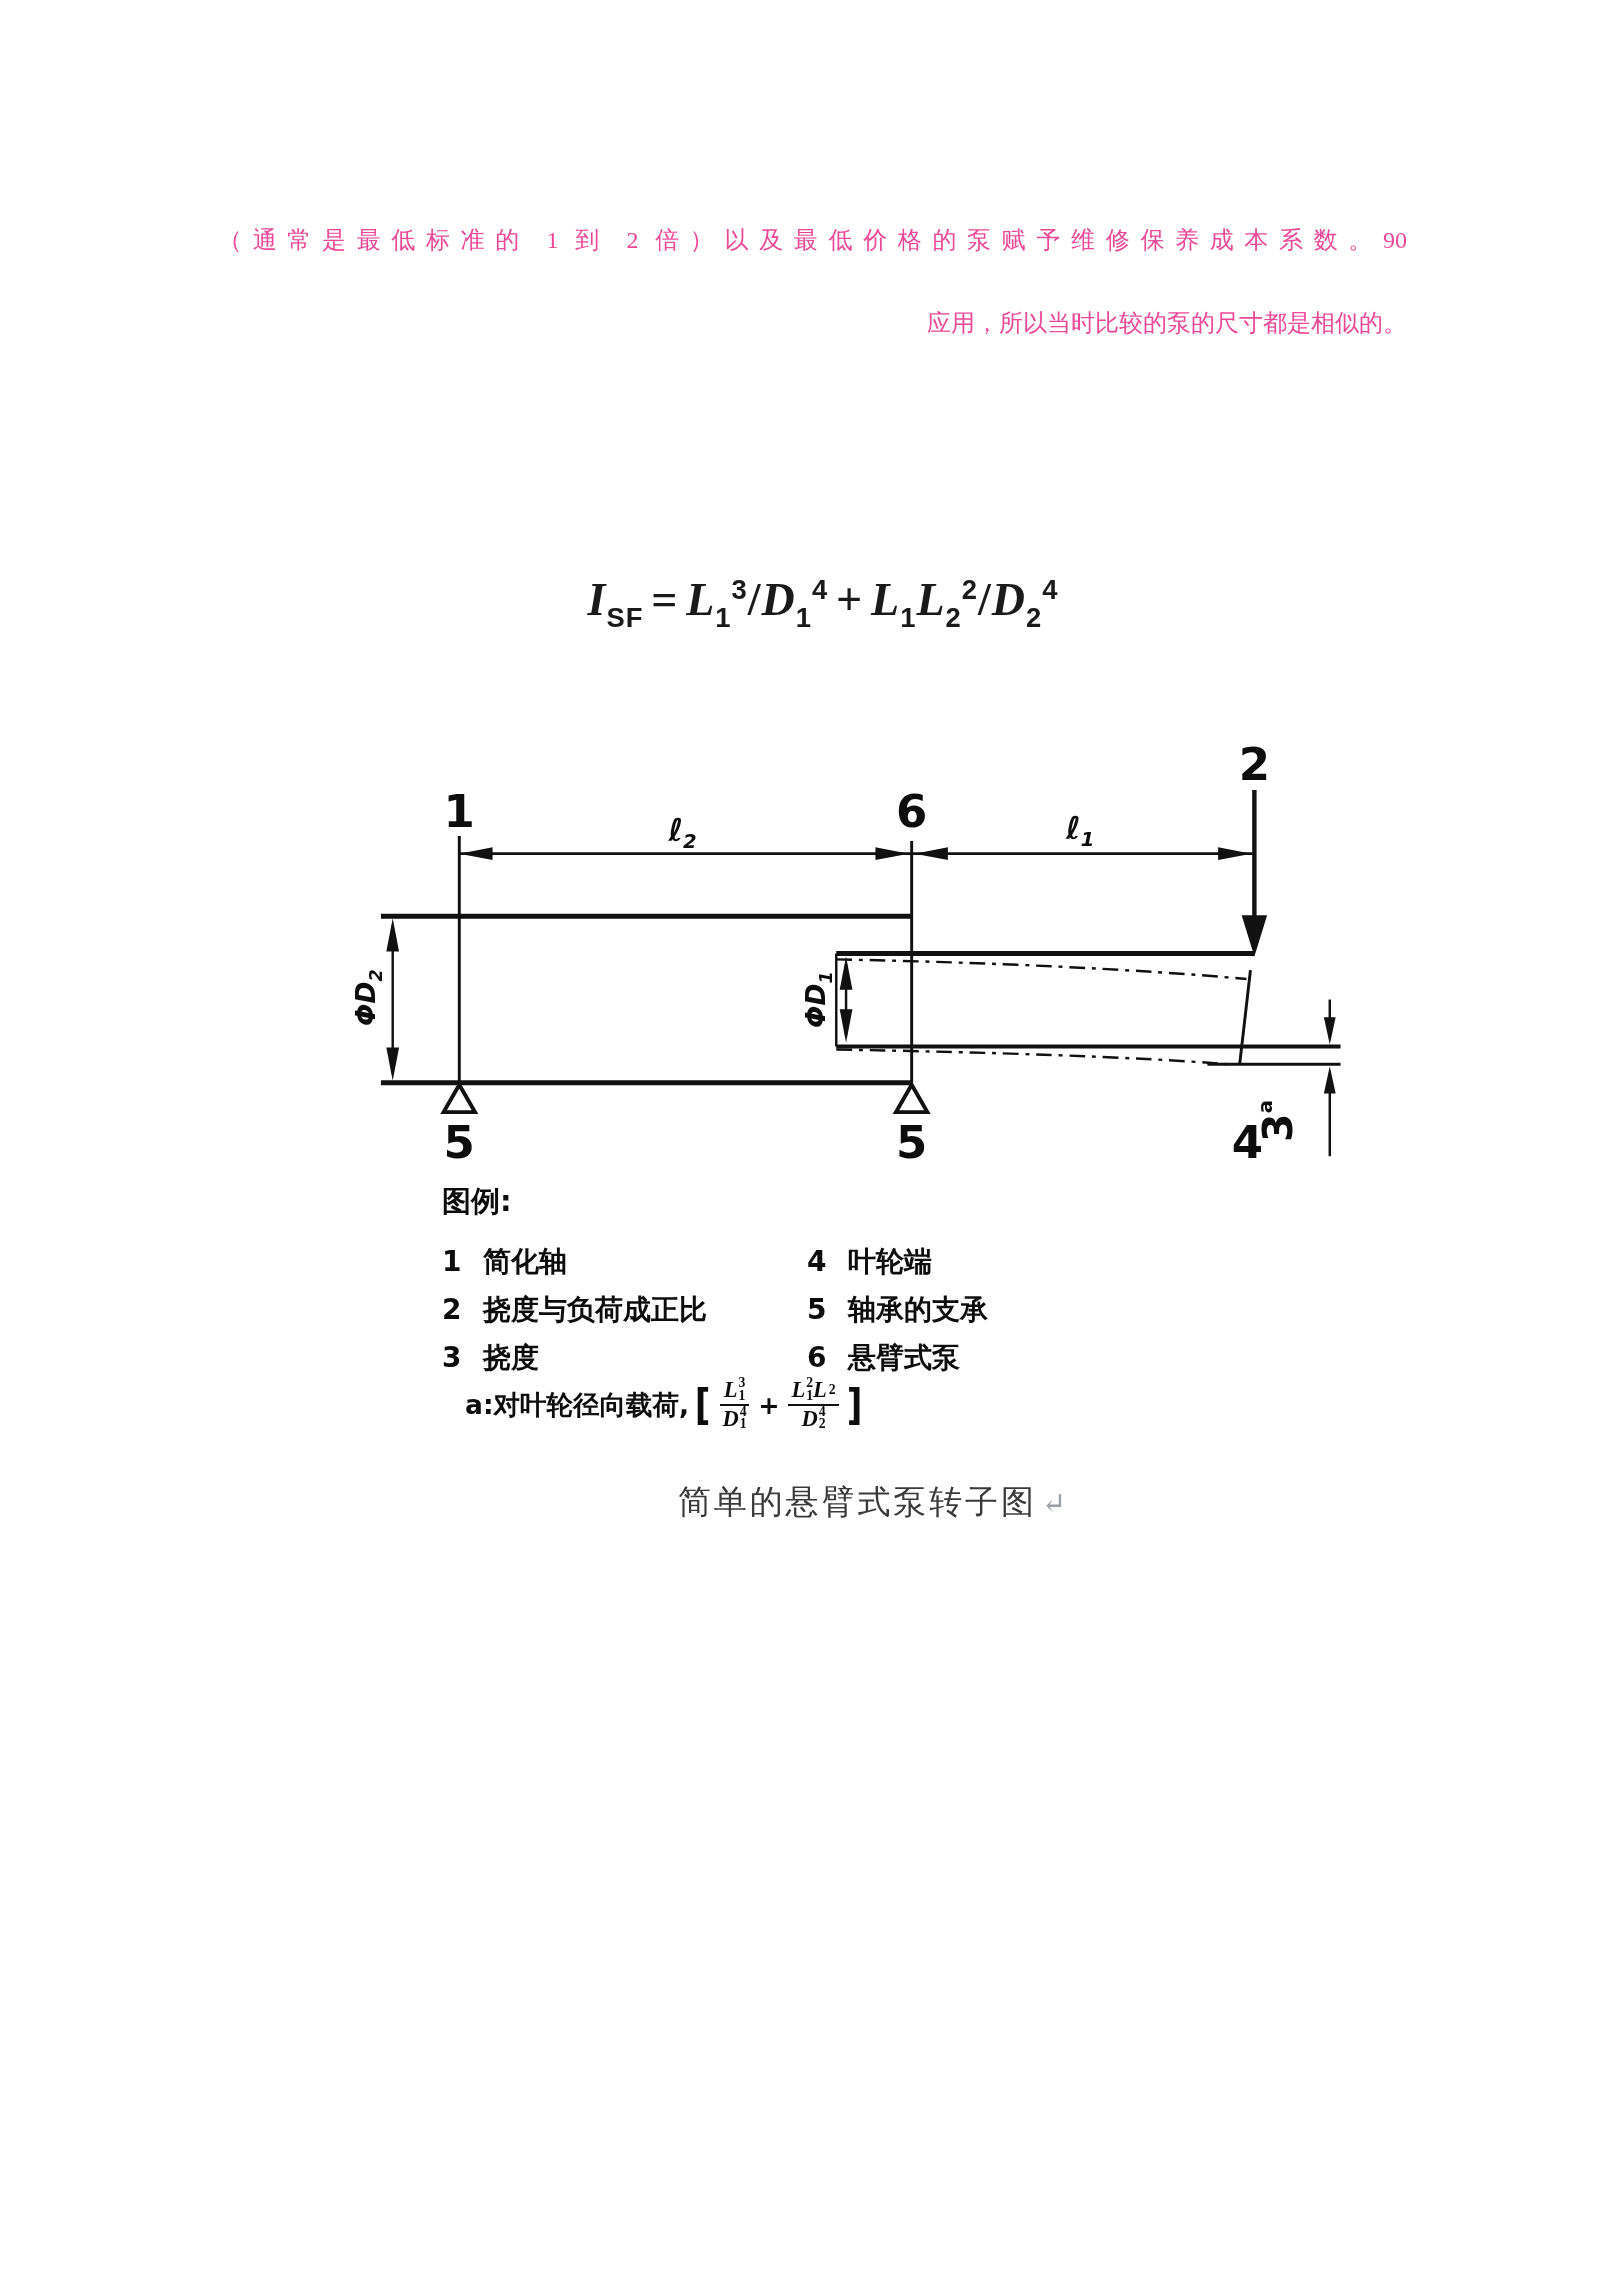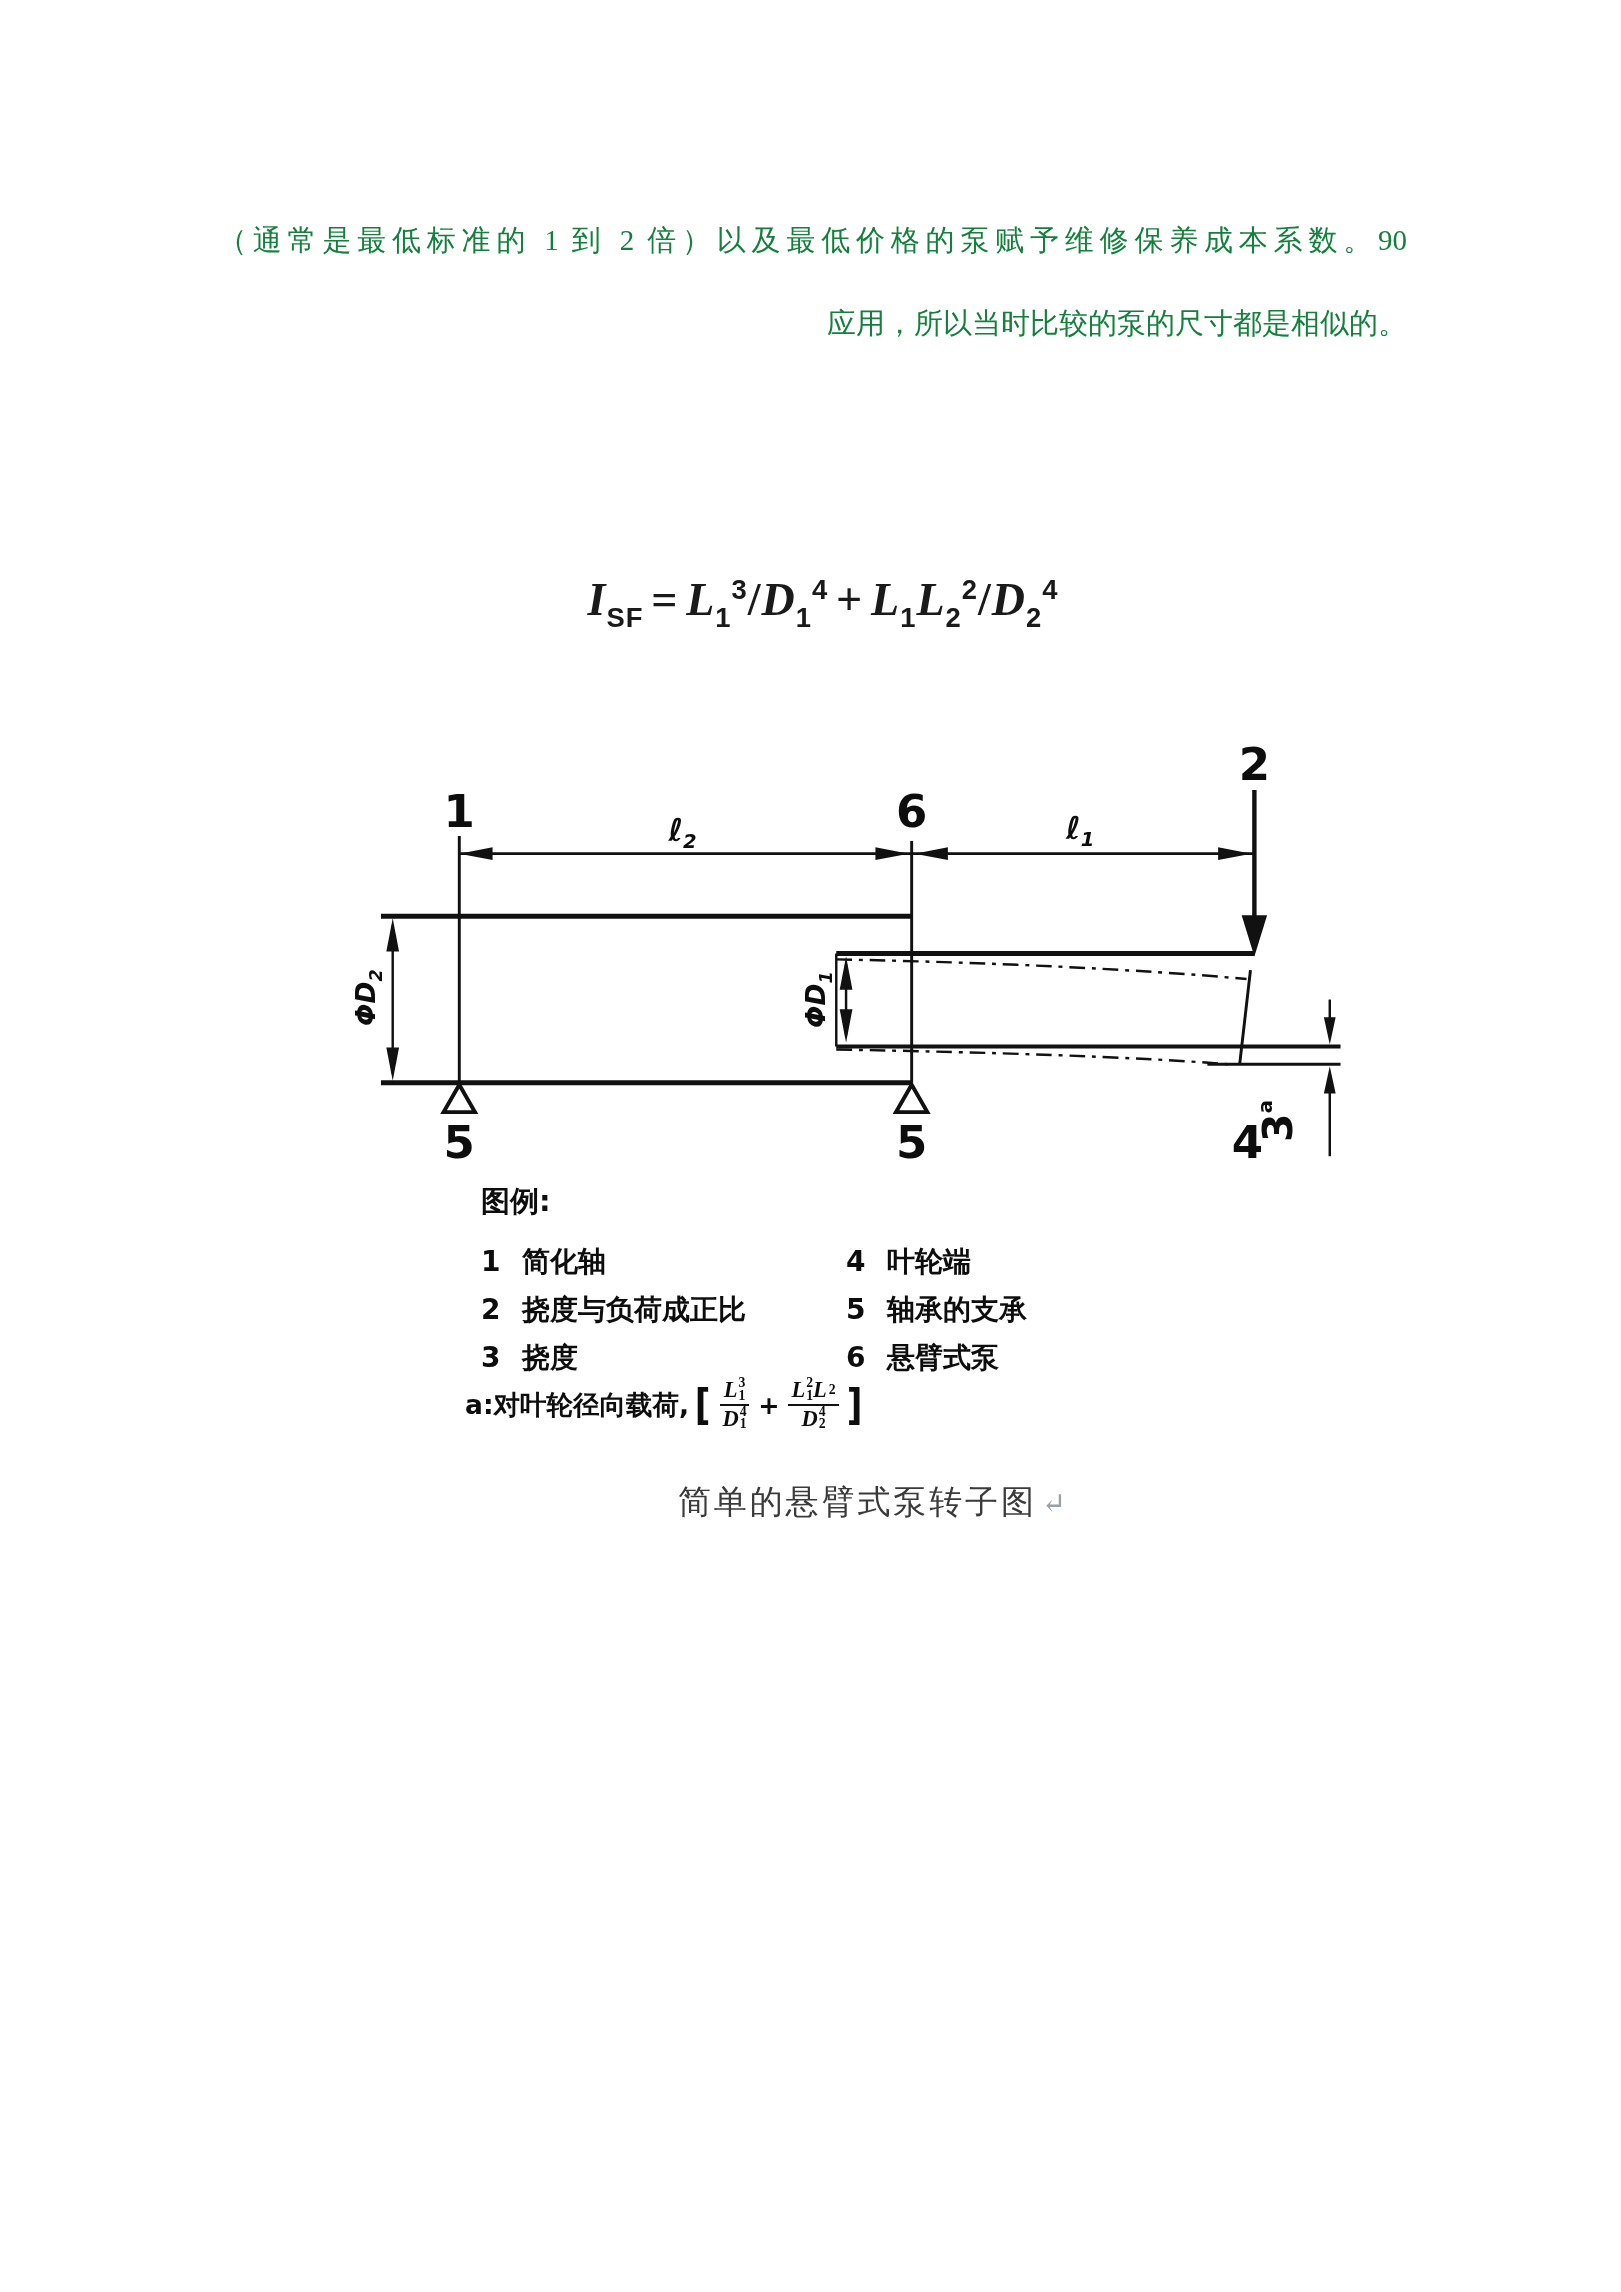--- a/index.html
+++ b/index.html
@@ -1,37 +1,37 @@
 <!DOCTYPE html>
 <html><head>
 <meta charset="utf-8">
 <style>
   html,body{margin:0;padding:0;background:#fff;}
   .page{
     position:relative;width:1621px;height:2293px;background:#ffffff;
     font-family:"Liberation Serif","DejaVu Serif",serif;color:#000;overflow:hidden;
   }
   
-  .bodytext{position:absolute;left:218px;top:199px;width:1189px;font-size:29px;line-height:83px;color:#15803d;}
+  .bodytext{position:absolute;left:218px;top:199px;width:1189px;font-size:24px;line-height:83px;color:#ec4899;}
   .bodytext .jline{text-align:justify;text-align-last:justify;}
   .bodytext .lastline{text-align:right;}
   
   .formula{
     position:absolute;top:573px;left:39px;width:1568px;text-align:center;
     font-size:46px;color:#1a1a1a;font-weight:700;letter-spacing:1px;
   }
   .formula i{font-style:italic;font-family:"Liberation Serif",serif;}
   .formula sub{font-size:27.4px;font-style:normal;vertical-align:-11.8px;font-family:"Liberation Sans",sans-serif;}
   .formula sup{font-size:27.4px;font-style:normal;vertical-align:15.7px;font-family:"Liberation Sans",sans-serif;}
   .formula .op{font-style:normal;padding:0 7.8px;}
   
   .fig{position:absolute;left:353px;top:743px;}
   .fig text{fill:#0d0d0d;font-family:"DejaVu Sans","Liberation Sans",sans-serif;}
   
-  .legend{position:absolute;left:481px;top:1182px;font-family:"DejaVu Sans","Liberation Sans",sans-serif;color:#0d0d0d;}
+  .legend{position:absolute;left:442px;top:1182px;font-family:"DejaVu Sans","Liberation Sans",sans-serif;color:#0d0d0d;}
   .legend-title{font-size:29px;font-weight:bold;margin-bottom:15.7px;}
   .legend-grid{display:grid;grid-template-columns:365px auto;grid-auto-rows:48px;align-items:center;}
   .legend-item{display:flex;align-items:center;font-size:28px;font-weight:bold;}
   .legend-item .lnum{width:41px;flex:0 0 41px;}
   
   .footnote{position:absolute;left:465px;top:1377px;display:flex;align-items:center;color:#0d0d0d;
     font-family:"DejaVu Sans","Liberation Sans",sans-serif;font-weight:bold;font-size:26.5px;}
   .footnote .fn-bracket{font-size:43px;font-weight:bold;padding:0 3.9px;transform:scaleX(.8);}
   .footnote .fn-plus{font-size:25.5px;padding:0 5.9px;}
   .frac{display:inline-flex;flex-direction:column;align-items:center;margin:0 2px;

